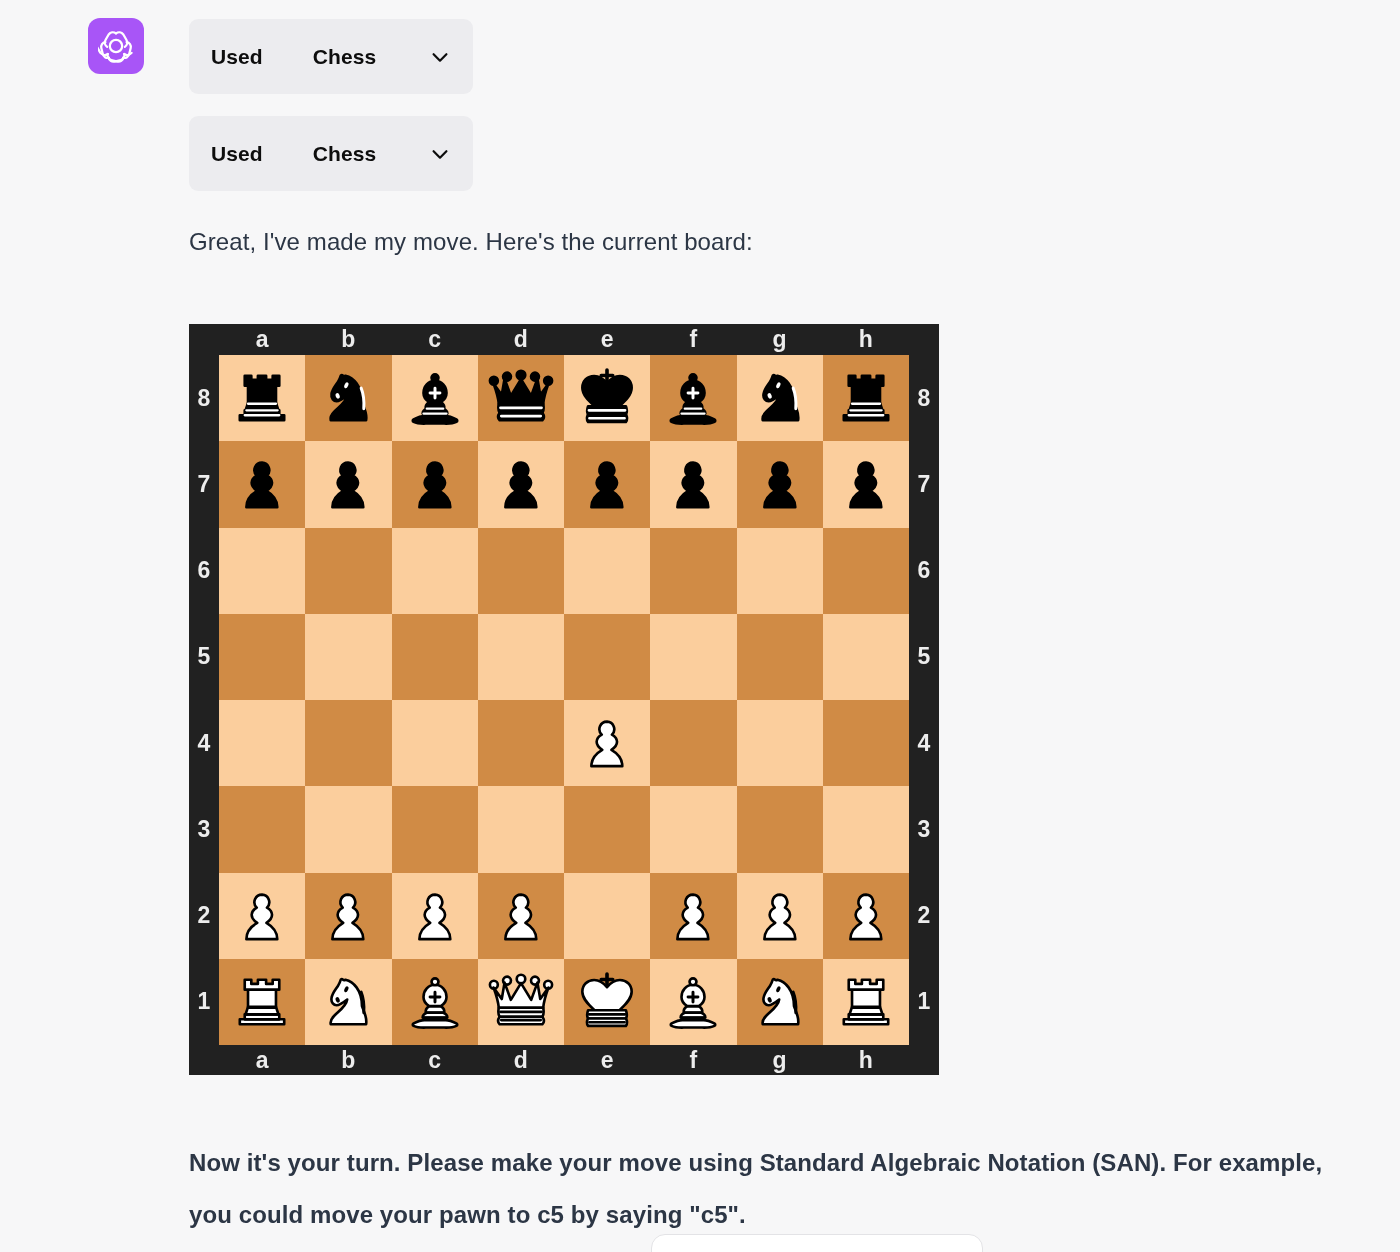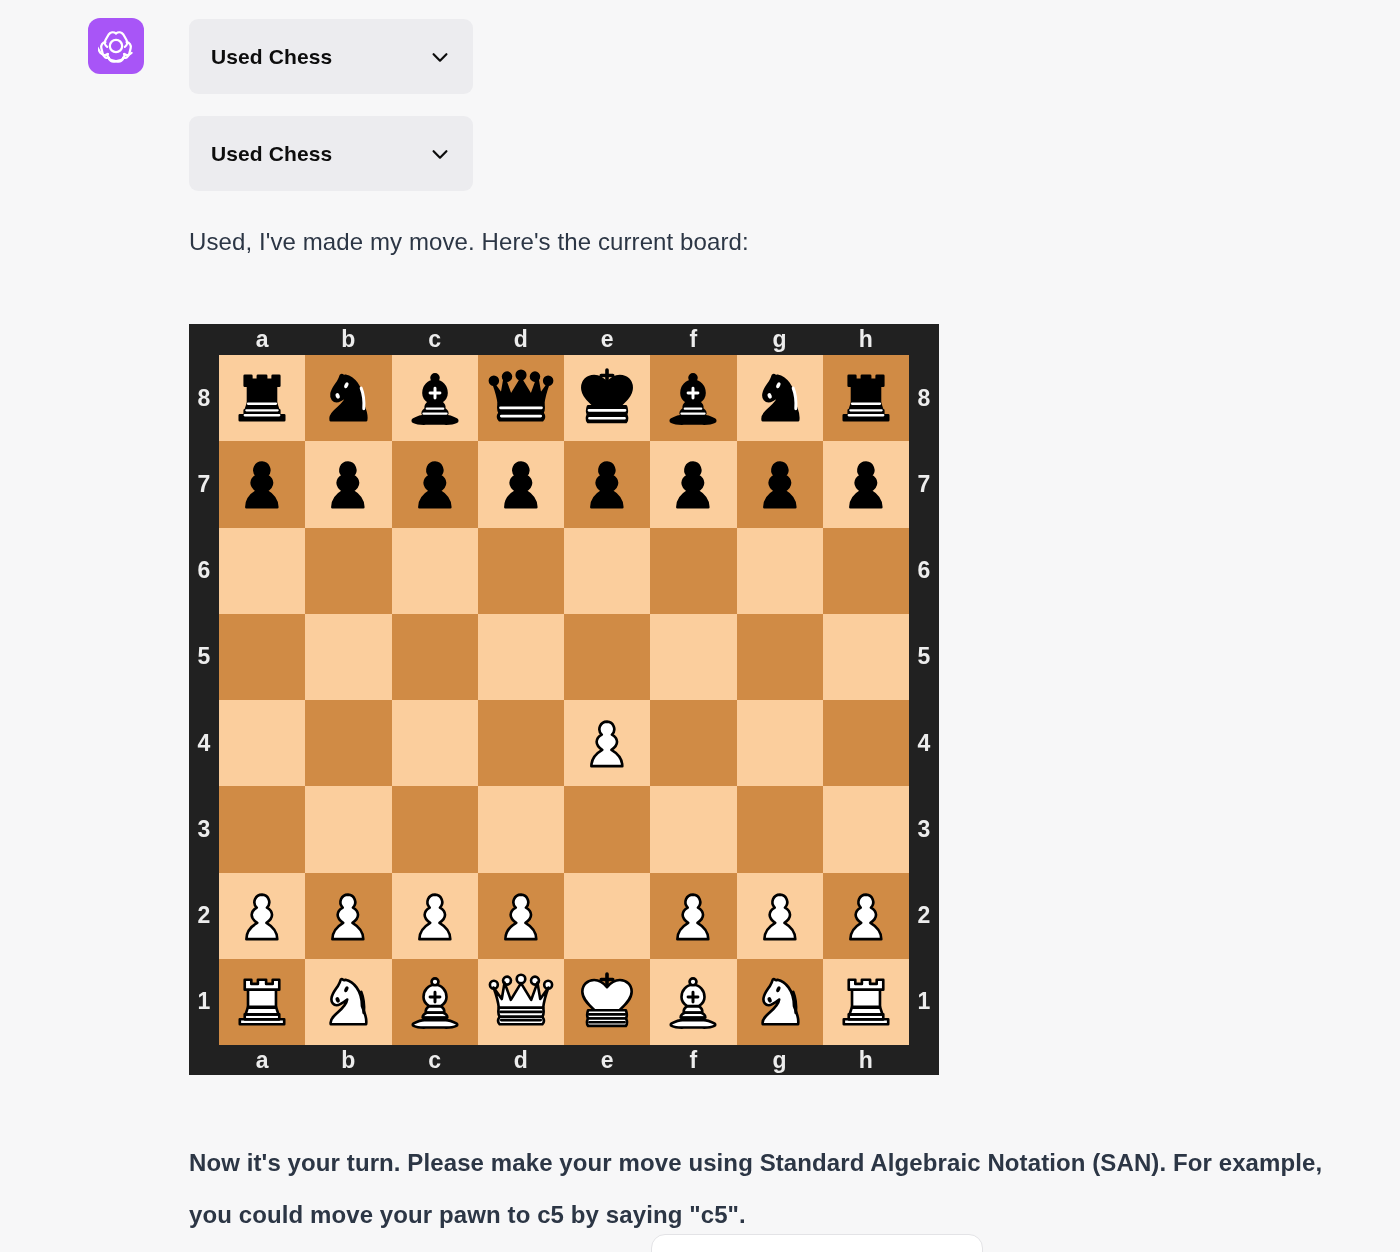--- a/index.html
+++ b/index.html
@@ -47,21 +47,21 @@
     cursor: pointer;
   }
   .pill-1 { top: 19px; }
   .pill-2 { top: 116px; }
   .pill-label {
     font-size: 21px;
     color: #0D0D0D;
     letter-spacing: .1px;
     white-space: nowrap;
   }
-  .pill-label b { font-weight: 700; }
+  .pill-label b { font-weight: 700; margin-left: 44px; }
   .pill-label .lead { font-weight: 700; }
   .chev { width: 22px; height: 22px; flex: none; }
 
   
   .para {
     position: absolute;
     left: 189px;
     color: #2C3645;
     font-size: 24px;
     line-height: 52px;
@@ -160,21 +160,21 @@
   <span class="pill-label">
     <span class="lead">Used </span><b>Chess</b>
   </span>
   <span class="chev">
     <svg width="22" height="22" viewBox="0 0 24 24" fill="none" stroke="#0D0D0D" stroke-width="2.4" stroke-linecap="round" stroke-linejoin="round">
       <polyline points="5,9 12,16 19,9"></polyline>
     </svg>
   </span>
 </div>
 
-<div class="para para-top">Used, I've made my move. Here's the current board:</div>
+<div class="para para-top">Great, I've made my move. Here's the current board:</div>
 
 <div class="board-wrap">
   <div class="corner"></div>
   <div class="coord-strip files">
     <span>a</span>
     <span>b</span>
     <span>c</span>
     <span>d</span>
     <span>e</span>
     <span>f</span>

